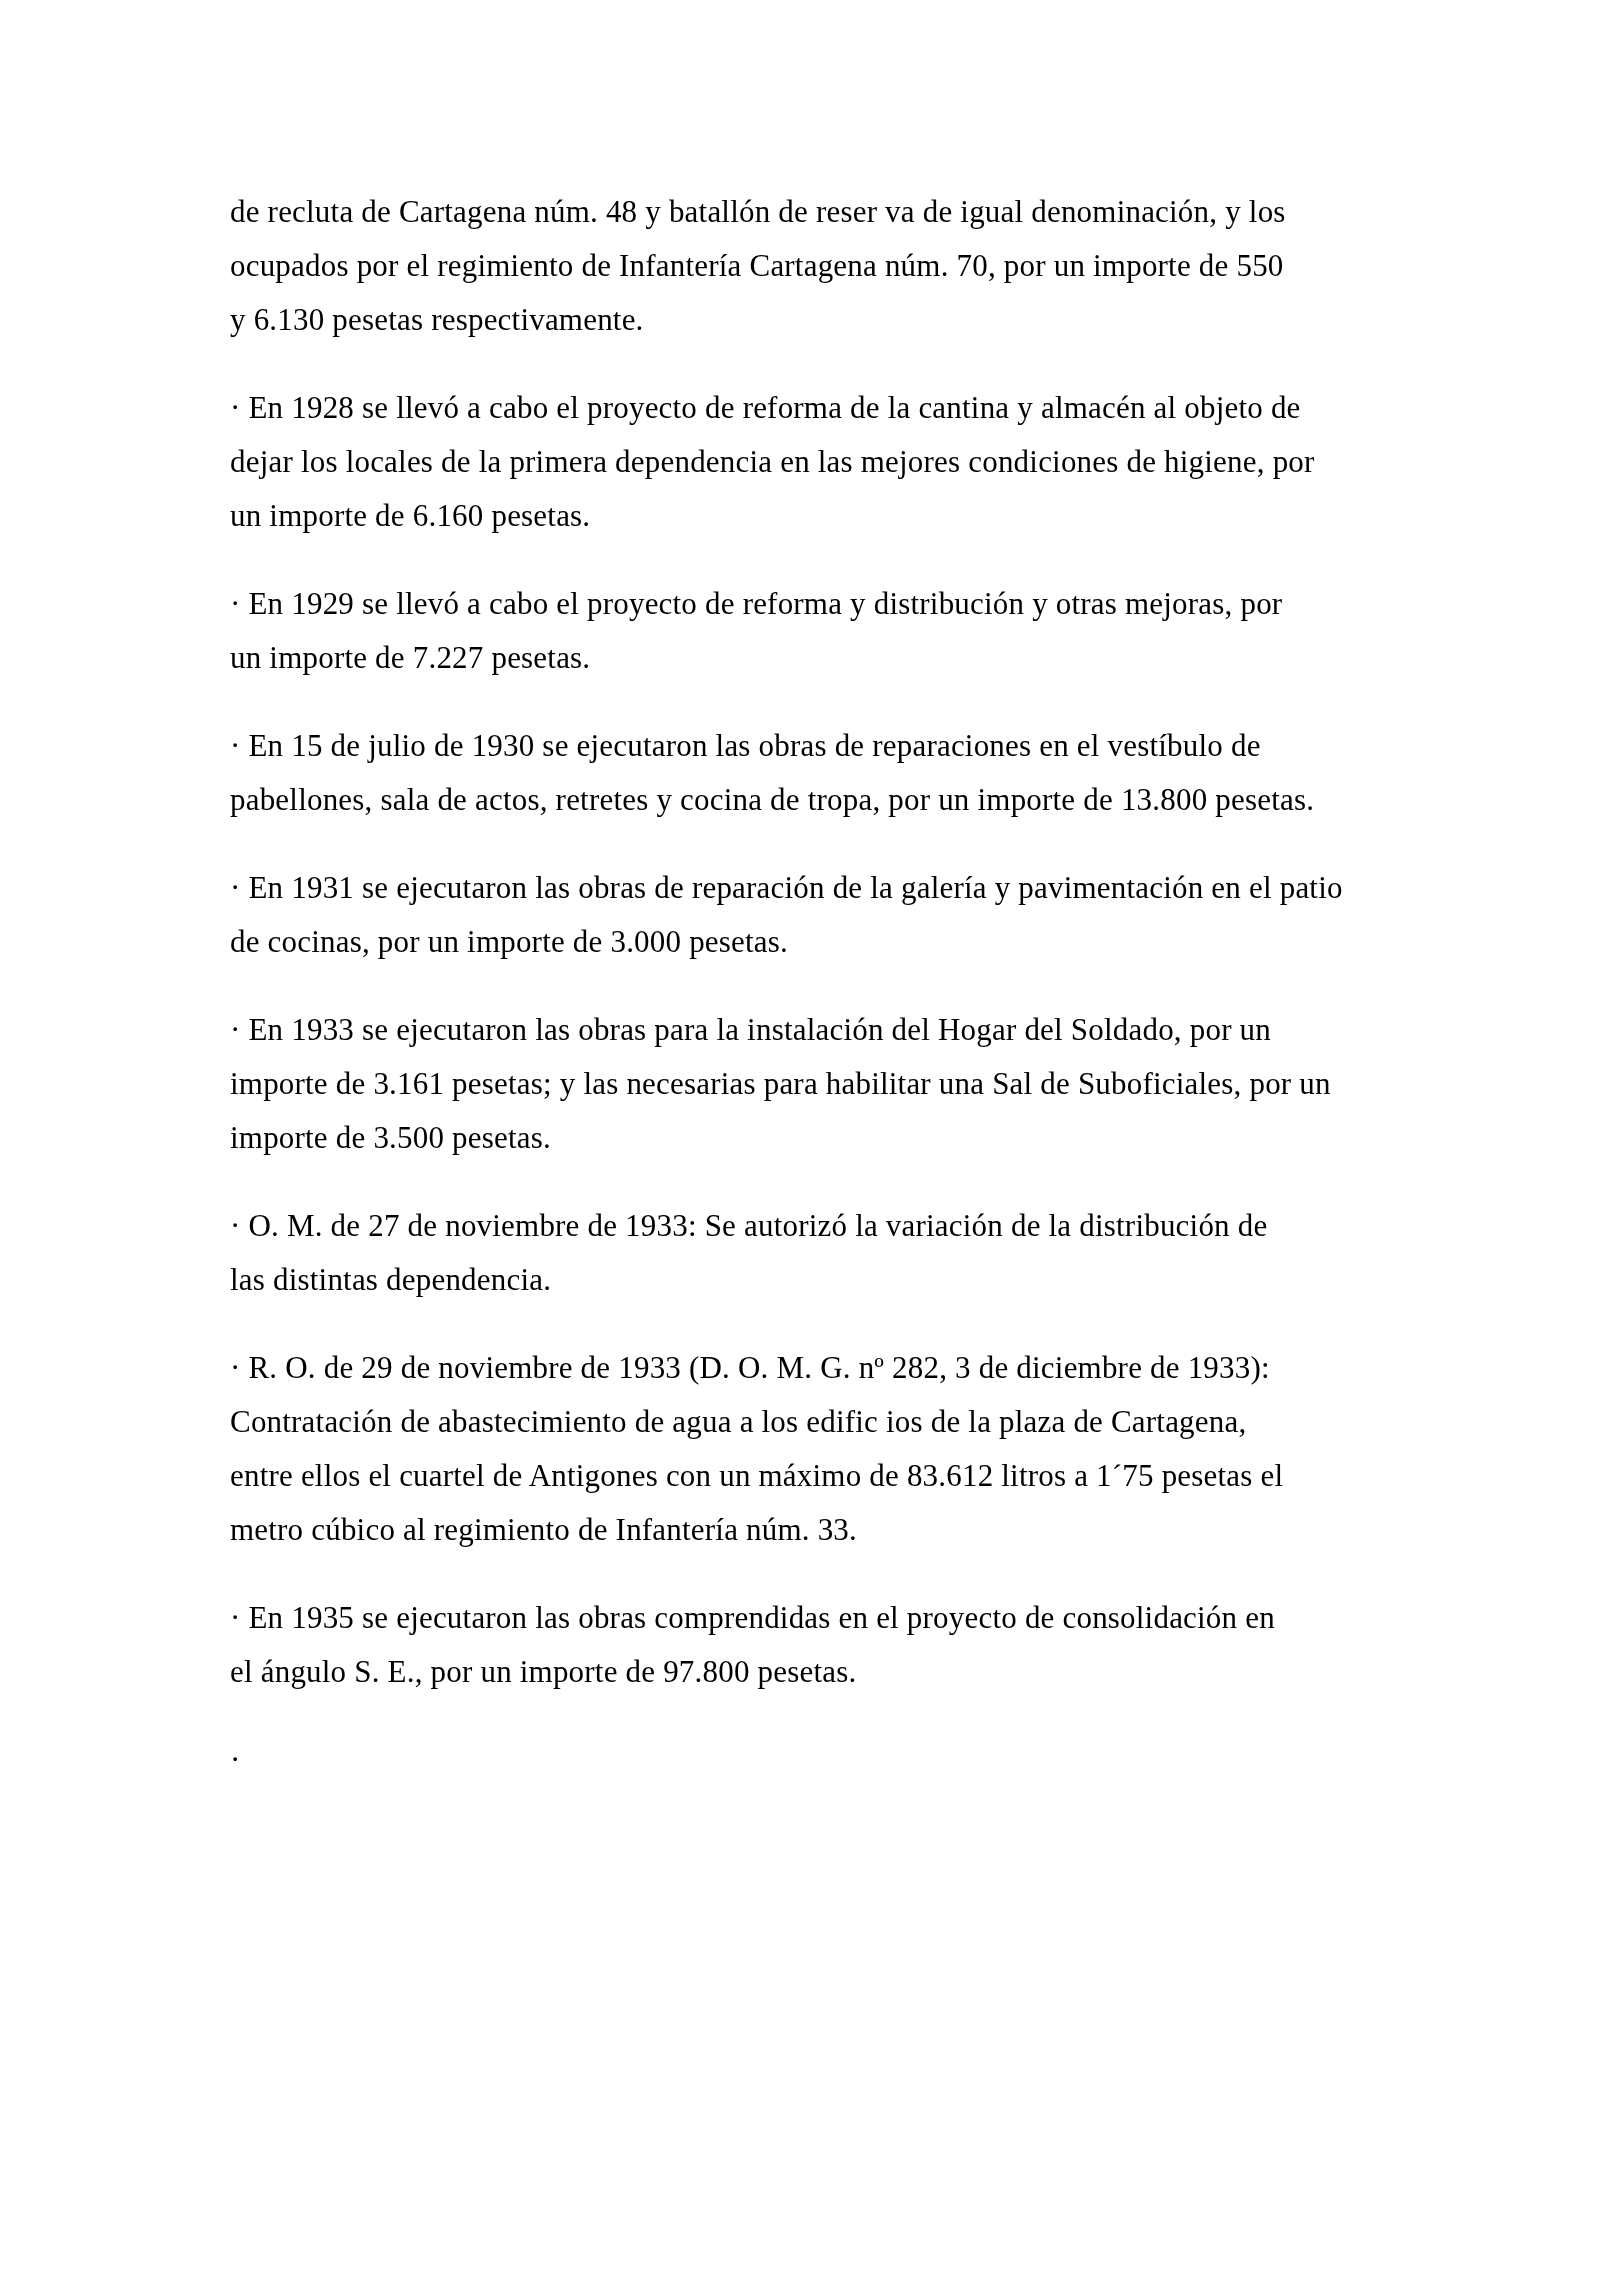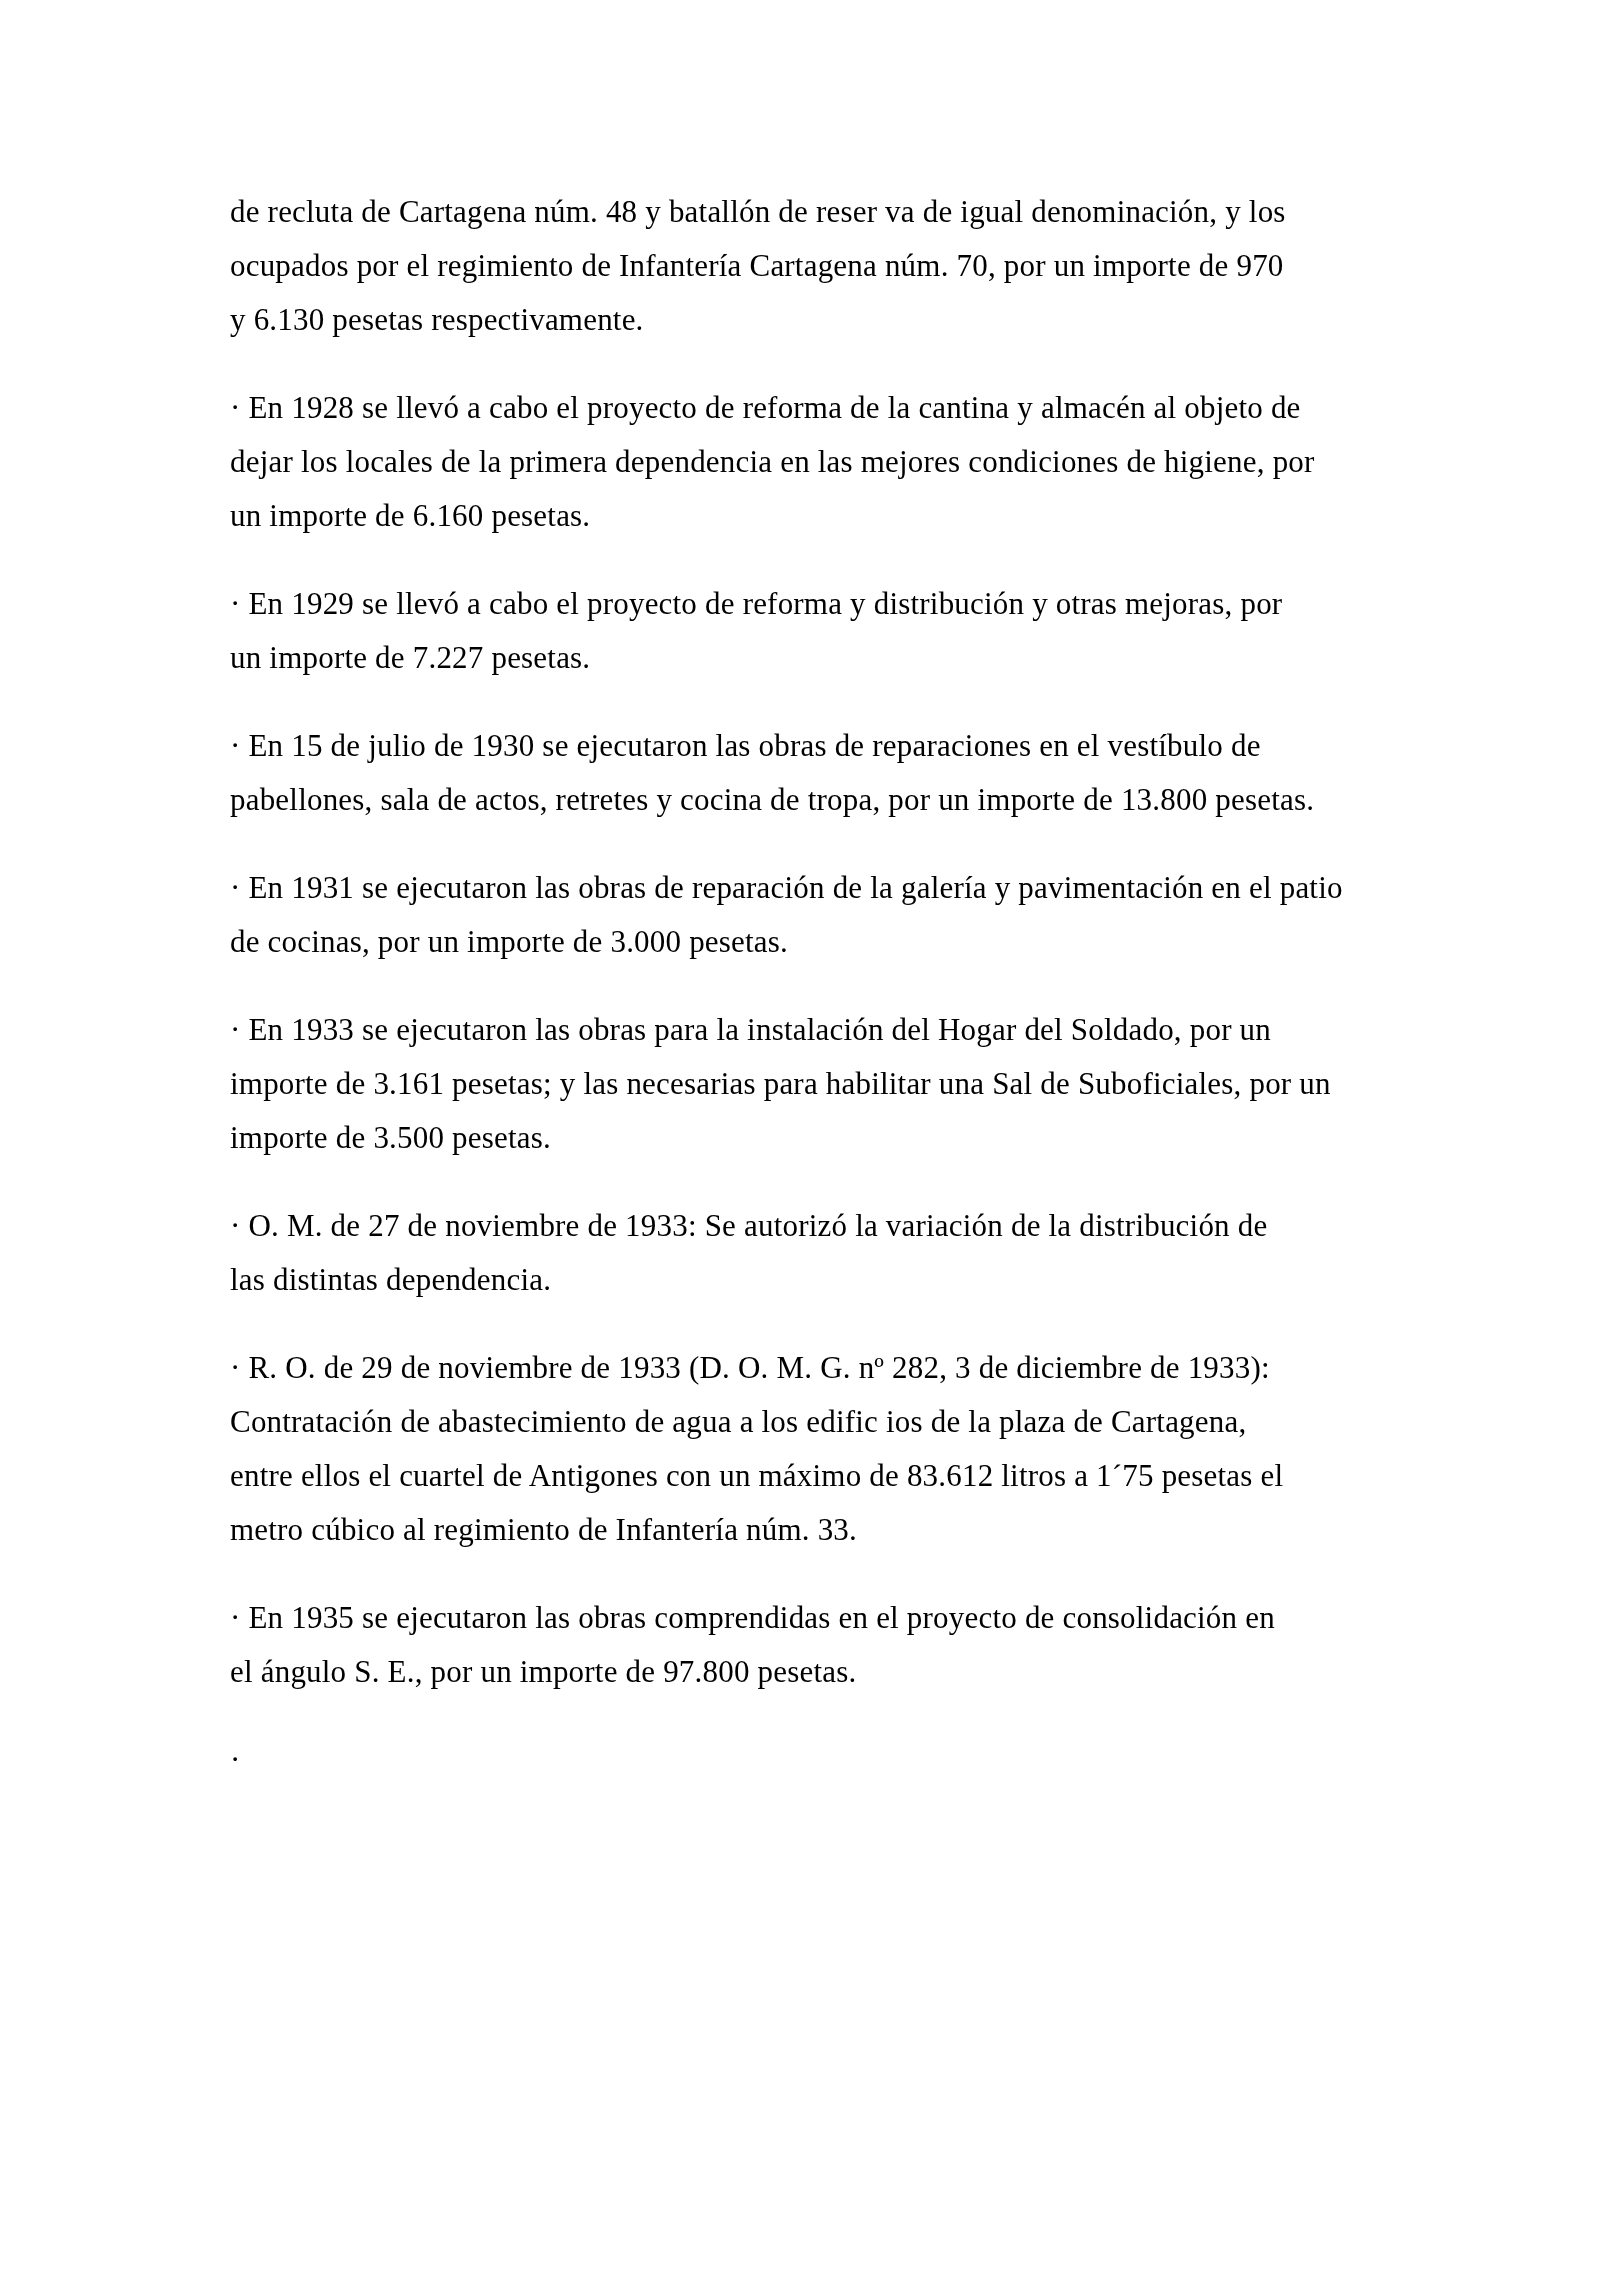--- a/index.html
+++ b/index.html
@@ -43,21 +43,21 @@
     color: #1a1a1a;
   }
 </style>
 </head>
 <body>
 
 <div class="page">
   <div class="text-block" id="text-block">
       <div class="paragraph">
         <div class="line"><span>de recluta de Cartagena núm. 48 y batallón de reser va de igual denominación, y los</span></div>
-        <div class="line"><span>ocupados por el regimiento de Infantería </span><span class="italic">Cartagena</span><span> núm. 70, por un importe de 970</span></div>
+        <div class="line"><span>ocupados por el regimiento de Infantería </span><span class="italic">Cartagena</span><span> núm. 70, por un importe de 550</span></div>
         <div class="line"><span>y 6.130 pesetas respectivamente.</span></div>
       </div>
       <div class="paragraph">
         <div class="line"><span>· En 1928 se llevó a cabo el proyecto de reforma de la cantina y almacén al objeto de</span></div>
         <div class="line"><span>dejar los locales de la primera dependencia en las mejores condiciones de higiene, por</span></div>
         <div class="line"><span>un importe de 6.160 pesetas.</span></div>
       </div>
       <div class="paragraph">
         <div class="line"><span>· En 1929 se llevó a cabo el proyecto de reforma y distribución y otras mejoras, por</span></div>
         <div class="line"><span>un importe de 7.227 pesetas.</span></div>

